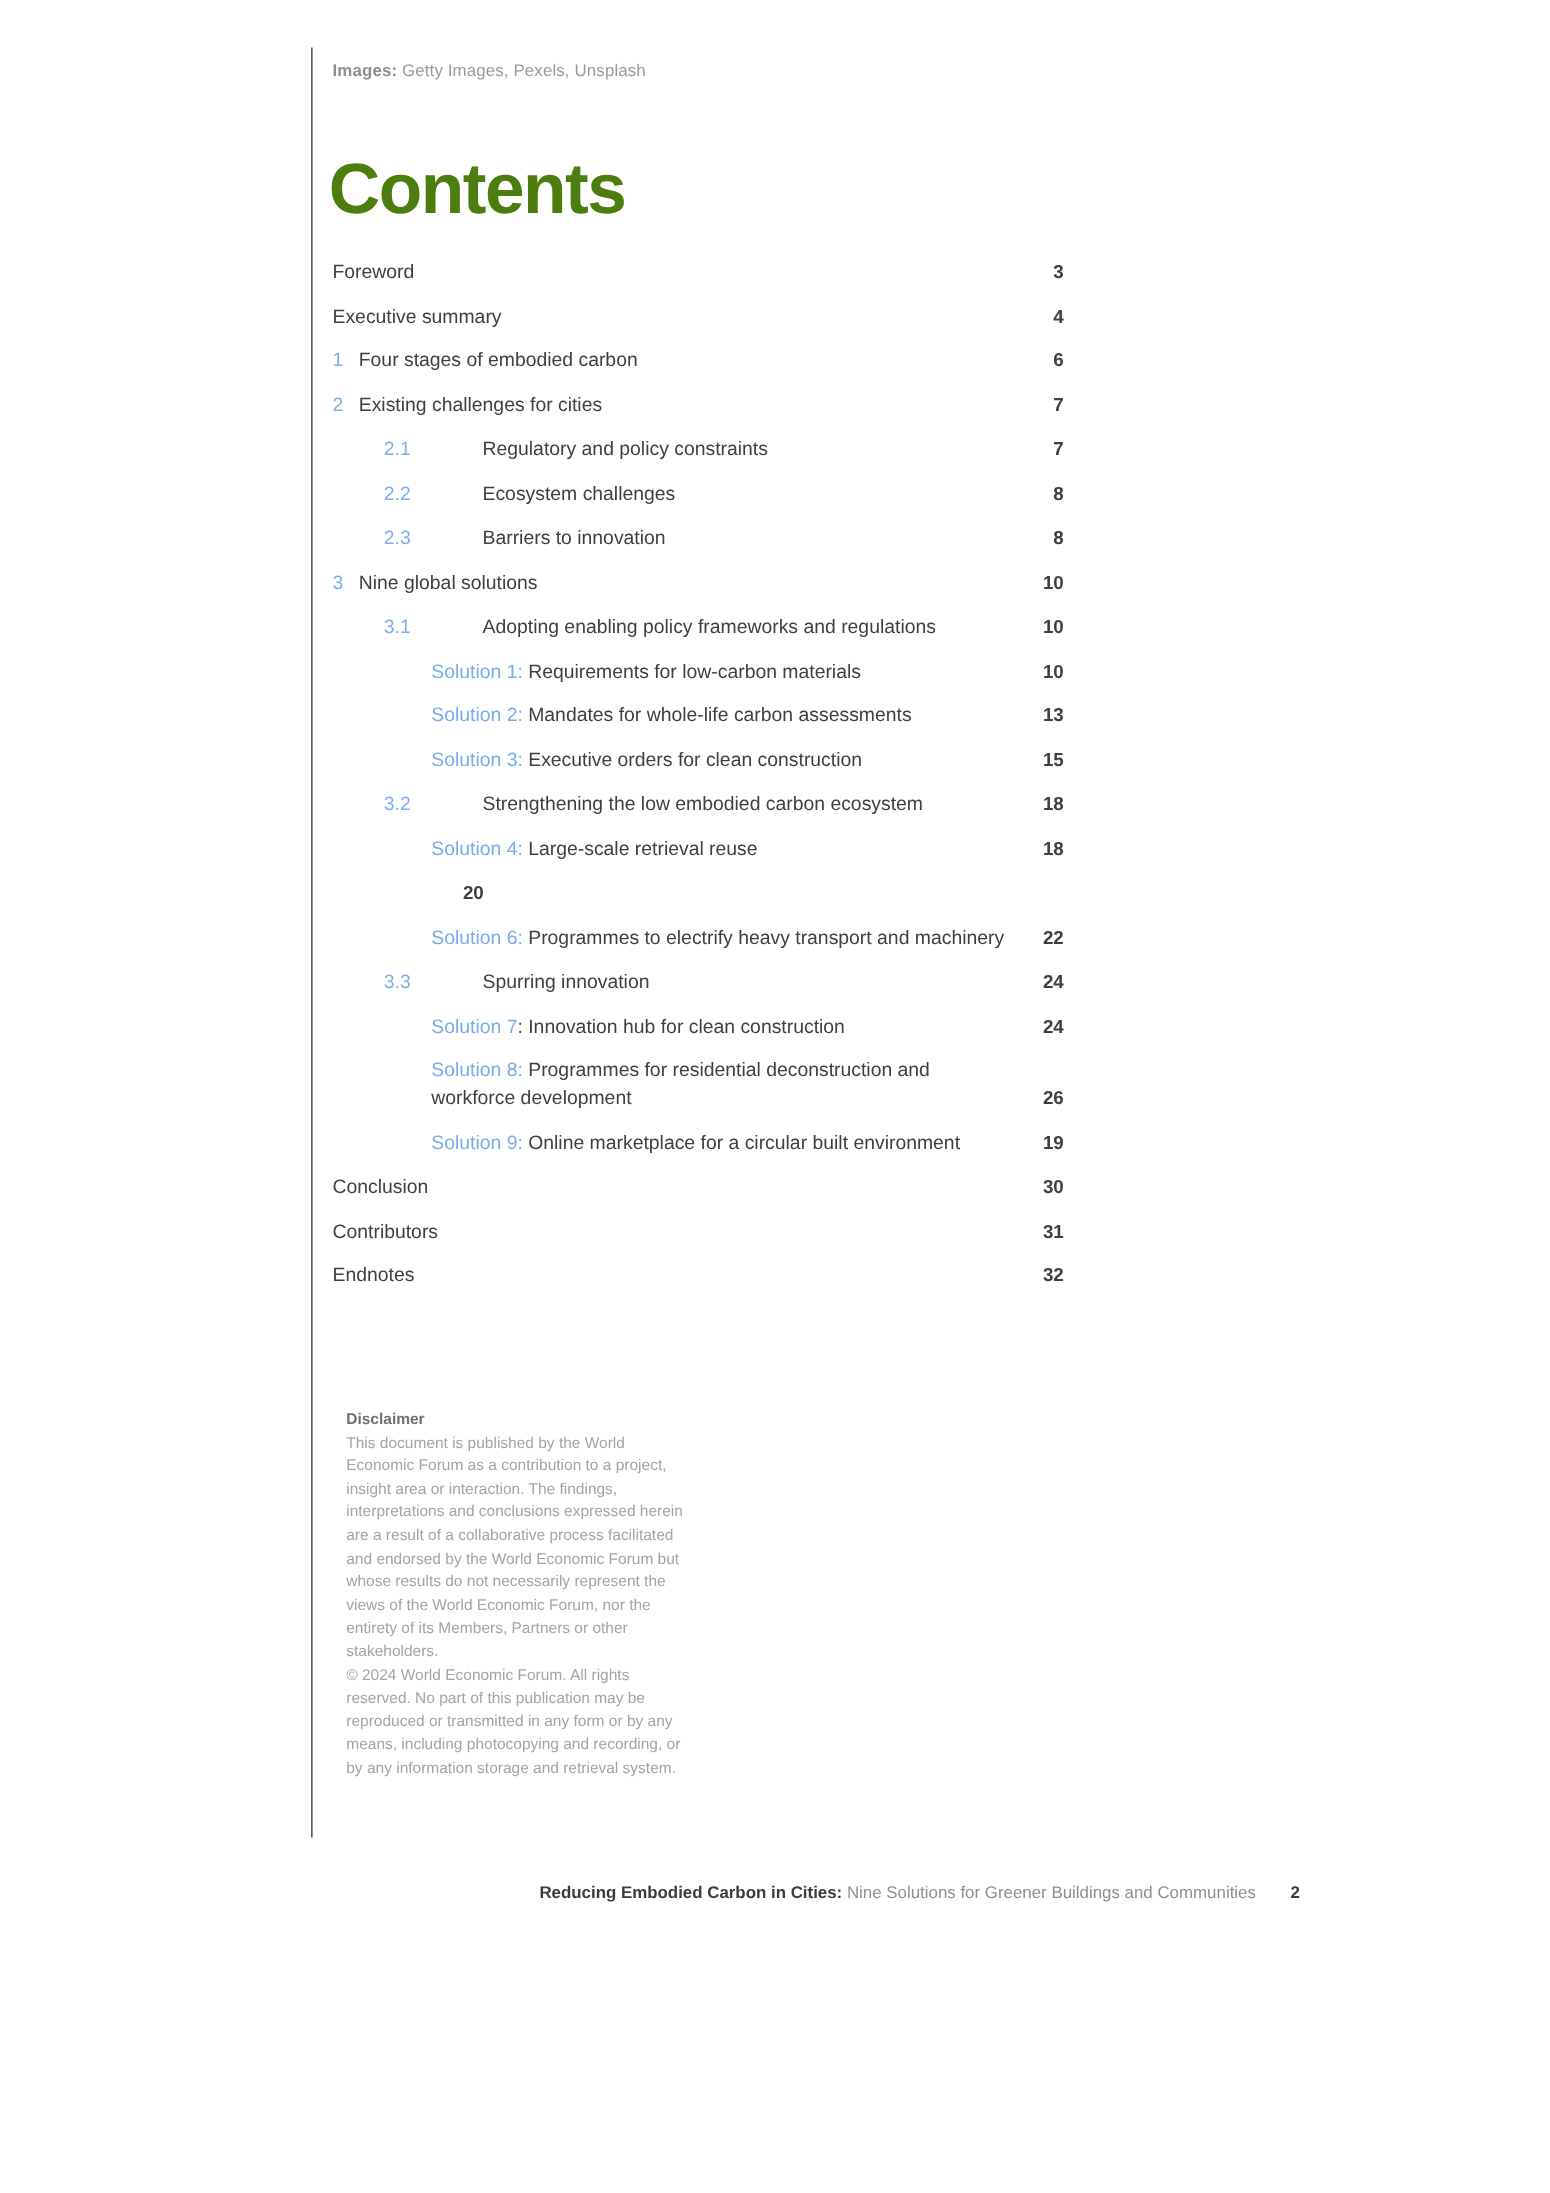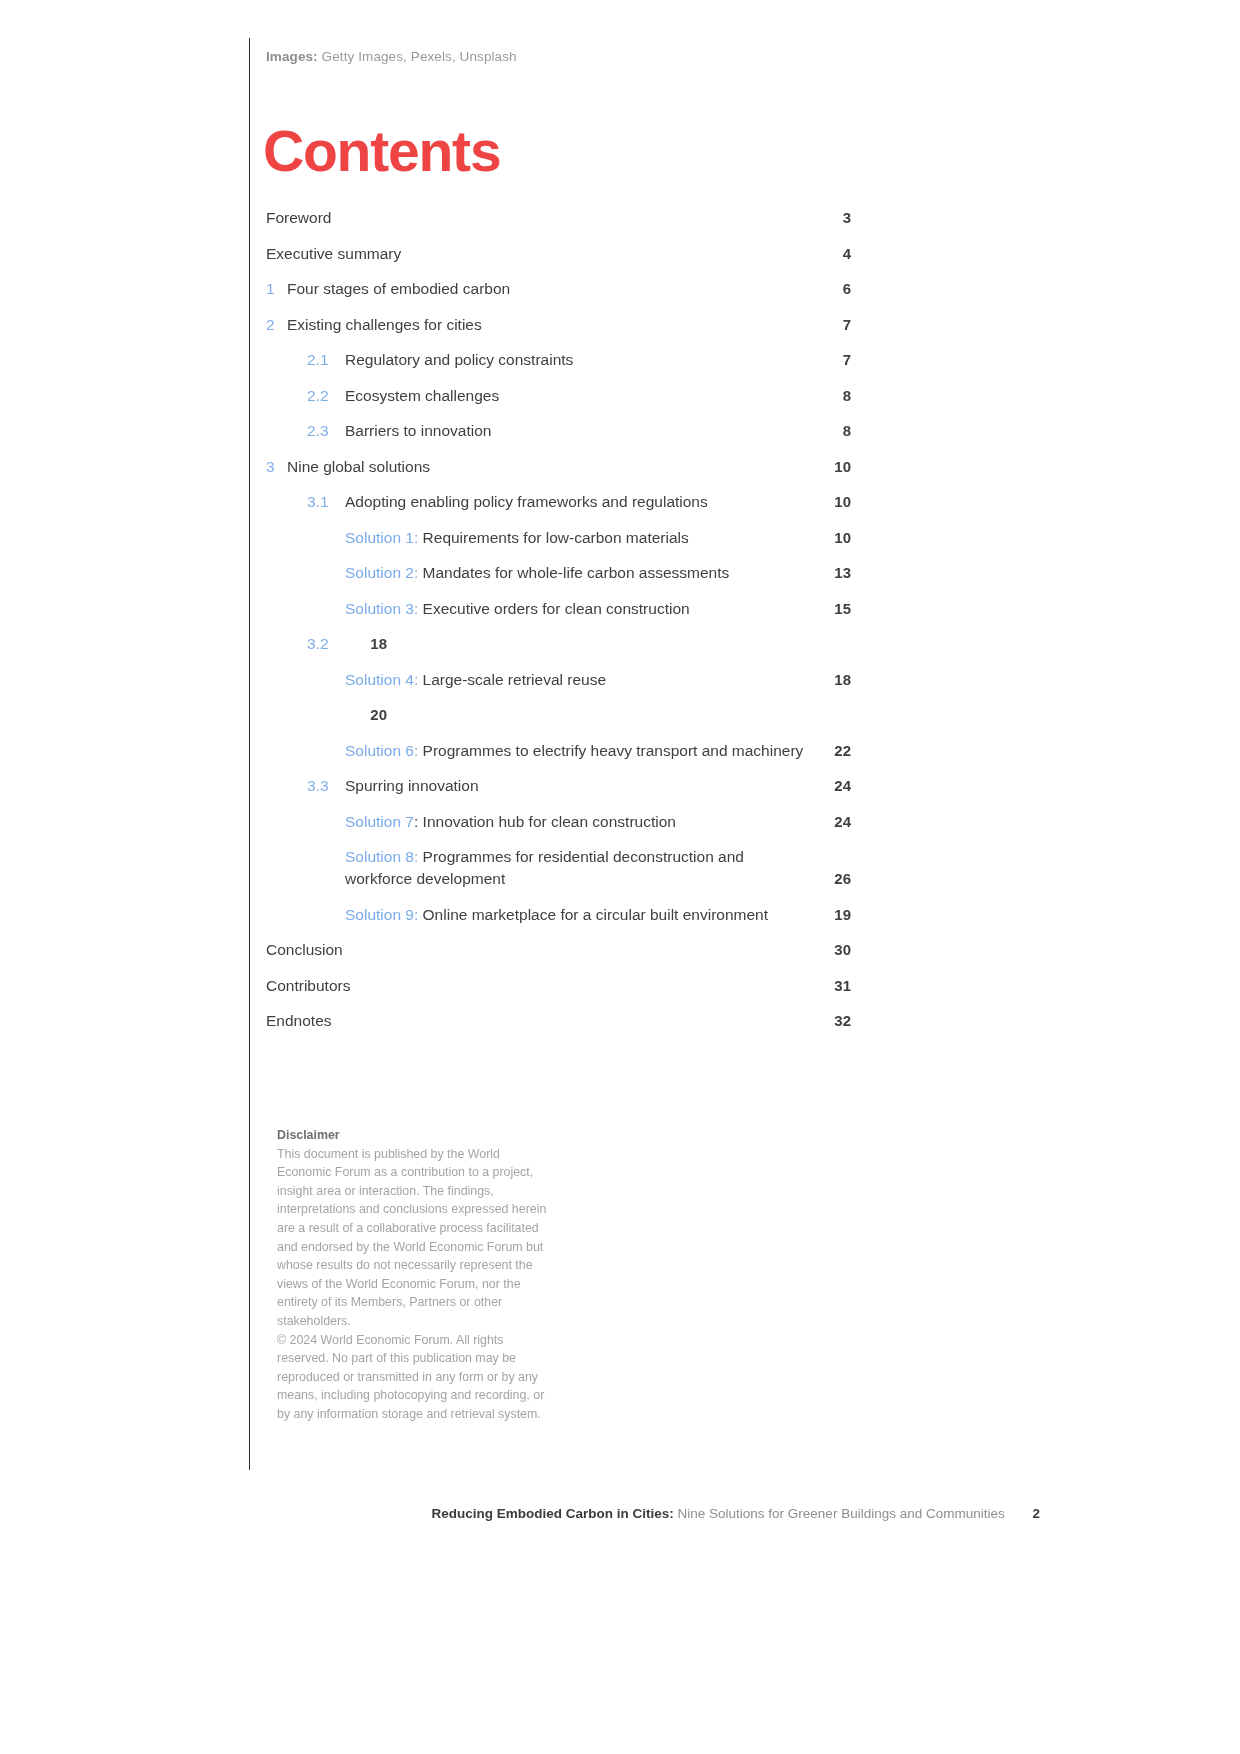--- a/index.html
+++ b/index.html
@@ -47,21 +47,21 @@
   }
 
   
   .contents-title {
     position: absolute;
     left: 263px;
     top: 118px;
     font-size: 57px;
     line-height: 66px;
     font-weight: bold;
-    color: #ef4444;
+    color: #4d7c0f;
     letter-spacing: -1.2px;
   }
 
   
   .toc {
     position: absolute;
     left: 266px;
     top: 207px;
     width: 585px;
   }
@@ -95,21 +95,21 @@
   .sol-tag.dark-colon .colon {
     color: #3f3f3f;
   }
 
   
   .lvl0 { padding-left: 0px; }
 
   .lvl1 { padding-left: 0px; }
   .lvl1 .num { width: 21px; }
 
-  .lvl2 { padding-left: 41px; }
+  .lvl2 { padding-left: 41px; gap: 41px; }
   .lvl2 .num { width: 38px; }
 
   .lvl3 { padding-left: 79px; }
 
   .lvl0 .pg, .lvl1 .pg { font-weight: bold; }
 
   
   .disclaimer {
     position: absolute;
     left: 277px;
@@ -222,20 +222,21 @@
       <div class="toc-row lvl3">
         <span class="label"><span class="sol-tag">Solution 2:</span> <span>Mandates for whole-life carbon assessments</span></span>
         <span class="pg">13</span>
       </div>
       <div class="toc-row lvl3">
         <span class="label"><span class="sol-tag">Solution 3:</span> <span>Executive orders for clean construction</span></span>
         <span class="pg">15</span>
       </div>
       <div class="toc-row lvl2">
         <span class="num">3.2</span>
+        <span class="label">Strengthening the low embodied carbon ecosystem</span>
         <span class="pg">18</span>
       </div>
       <div class="toc-row lvl3">
         <span class="label"><span class="sol-tag">Solution 4:</span> <span>Large-scale retrieval reuse</span></span>
         <span class="pg">18</span>
       </div>
       <div class="toc-row lvl3">
         <span class="pg">20</span>
       </div>
       <div class="toc-row lvl3">

